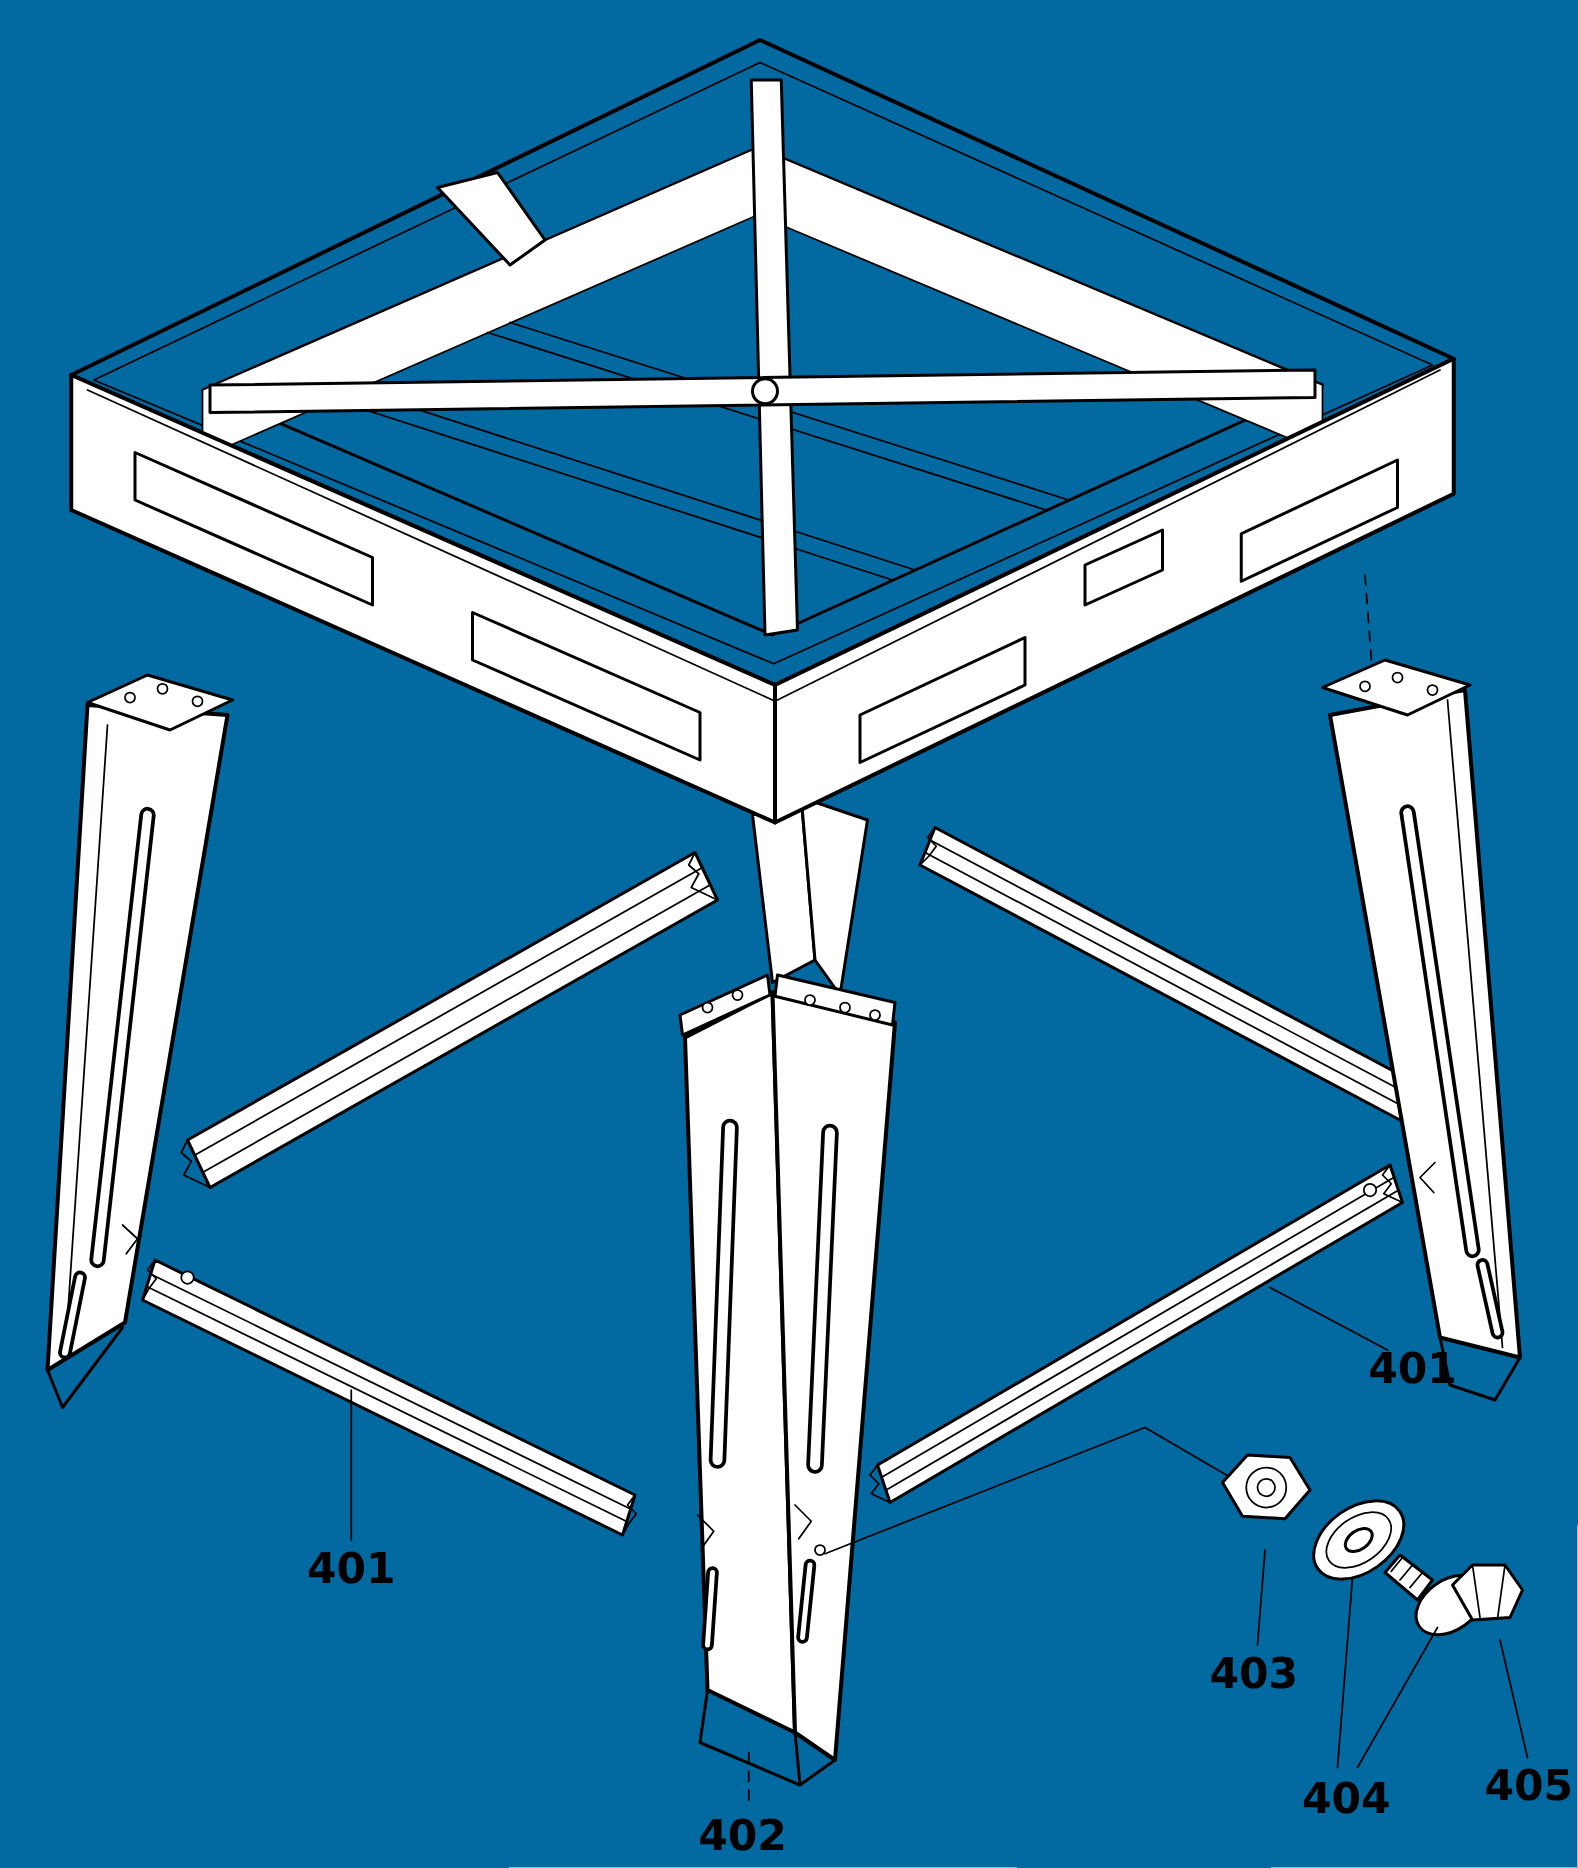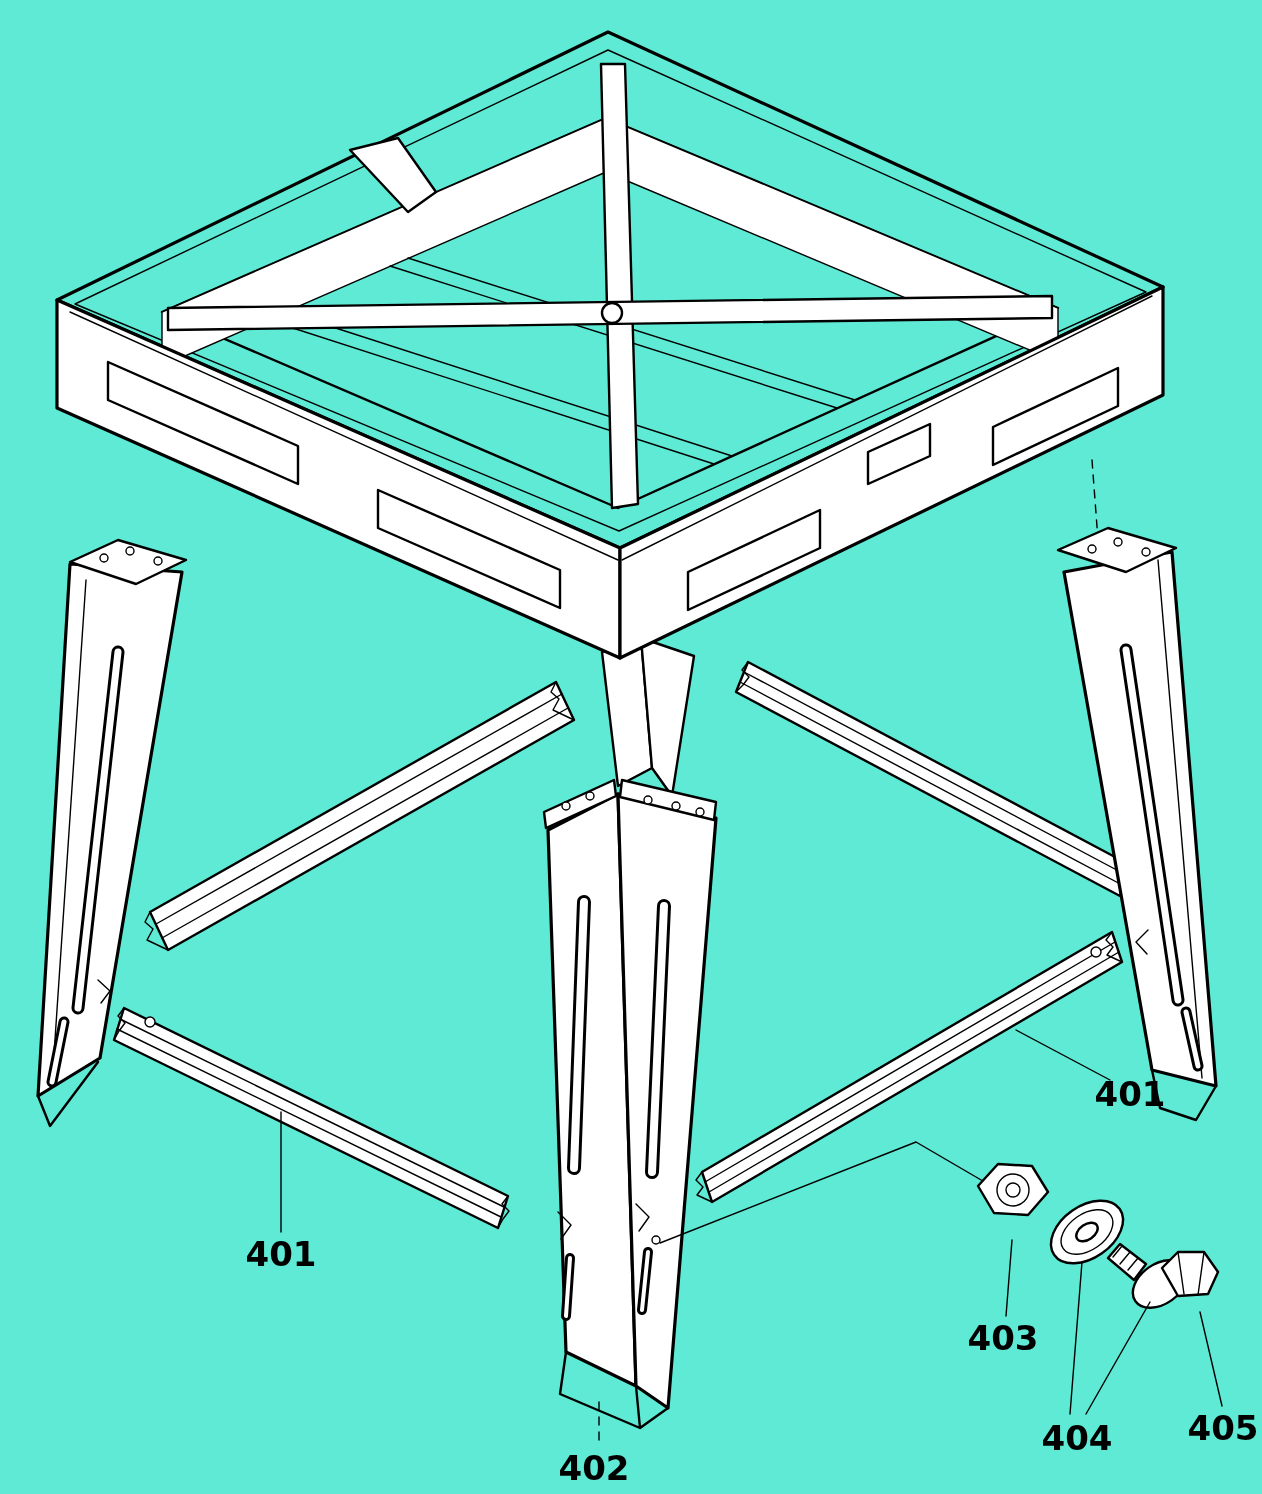--- a/index.html
+++ b/index.html
@@ -1,16 +1,16 @@
 <!DOCTYPE html>
 <html><head>
 <meta charset="utf-8">
 <style>
   html,body{margin:0;padding:0;background:#ffffff;}
-  .stage{width:1262px;height:1494px;background:#5eead4;position:relative;overflow:hidden;}
+  .stage{width:1262px;height:1494px;background:#0369a1;position:relative;overflow:hidden;}
   svg{display:block;}
   svg path, svg circle, svg ellipse{stroke:#000;fill:none;stroke-linejoin:round;stroke-linecap:round;}
   .fw{fill:#ffffff;}
   .s1{stroke-width:1.4;}
   .s2{stroke-width:2.4;}
   .s3{stroke-width:3.2;}
   .sw{stroke:#ffffff;}
   .lbl{font-family:"DejaVu Sans", sans-serif;font-weight:bold;font-size:34px;fill:#000;stroke:none;text-anchor:middle;}
 </style>
 </head>

